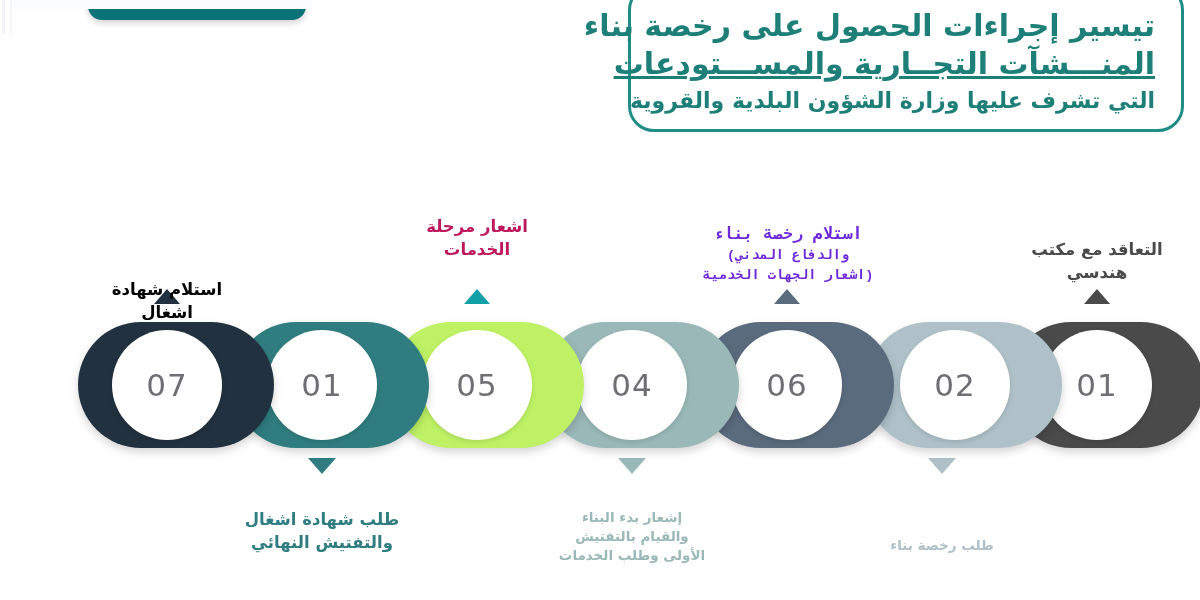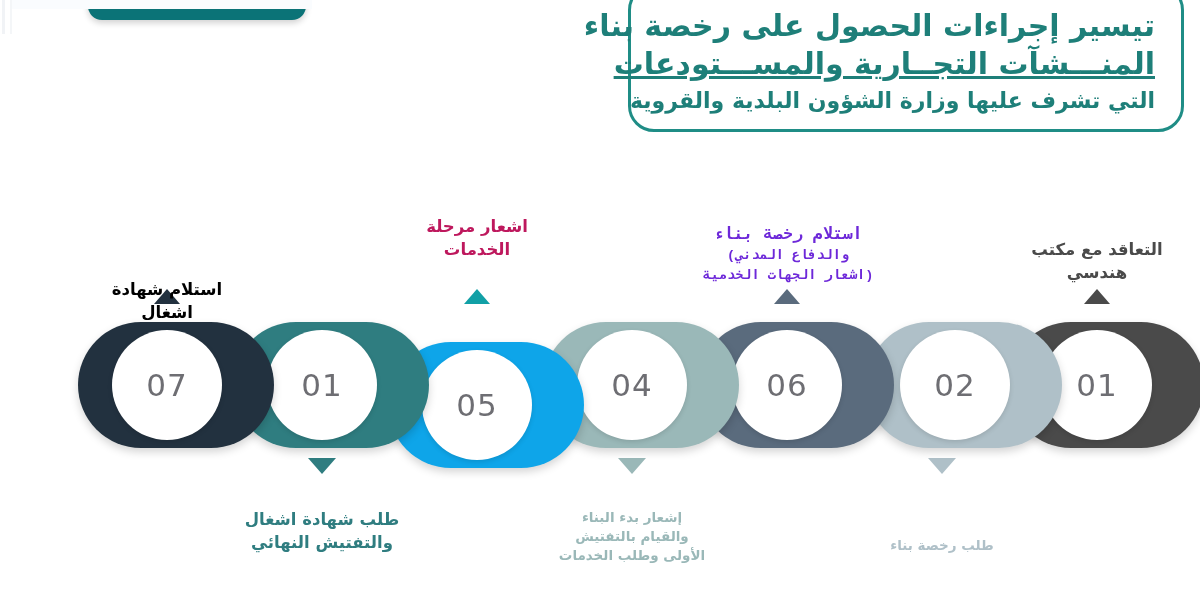--- a/index.html
+++ b/index.html
@@ -153,21 +153,21 @@
       </div>
     </div>
     <div class="step" style="left: 155px; z-index: 6;">
       <div class="pill" style="background: rgb(47, 125, 128);">
         <div class="pill-inner">
           <span class="step-num">01</span>
         </div>
       </div>
     </div>
     <div class="step" style="left: 310px; z-index: 5;">
-      <div class="pill" style="background: #0ea5e9; margin-top: 20px;">
+      <div class="pill" style="background: #bef264;">
         <div class="pill-inner">
           <span class="step-num">05</span>
         </div>
       </div>
     </div>
     <div class="step" style="left: 465px; z-index: 4;">
       <div class="pill" style="background: rgb(154, 184, 184);">
         <div class="pill-inner">
           <span class="step-num">04</span>
         </div>

